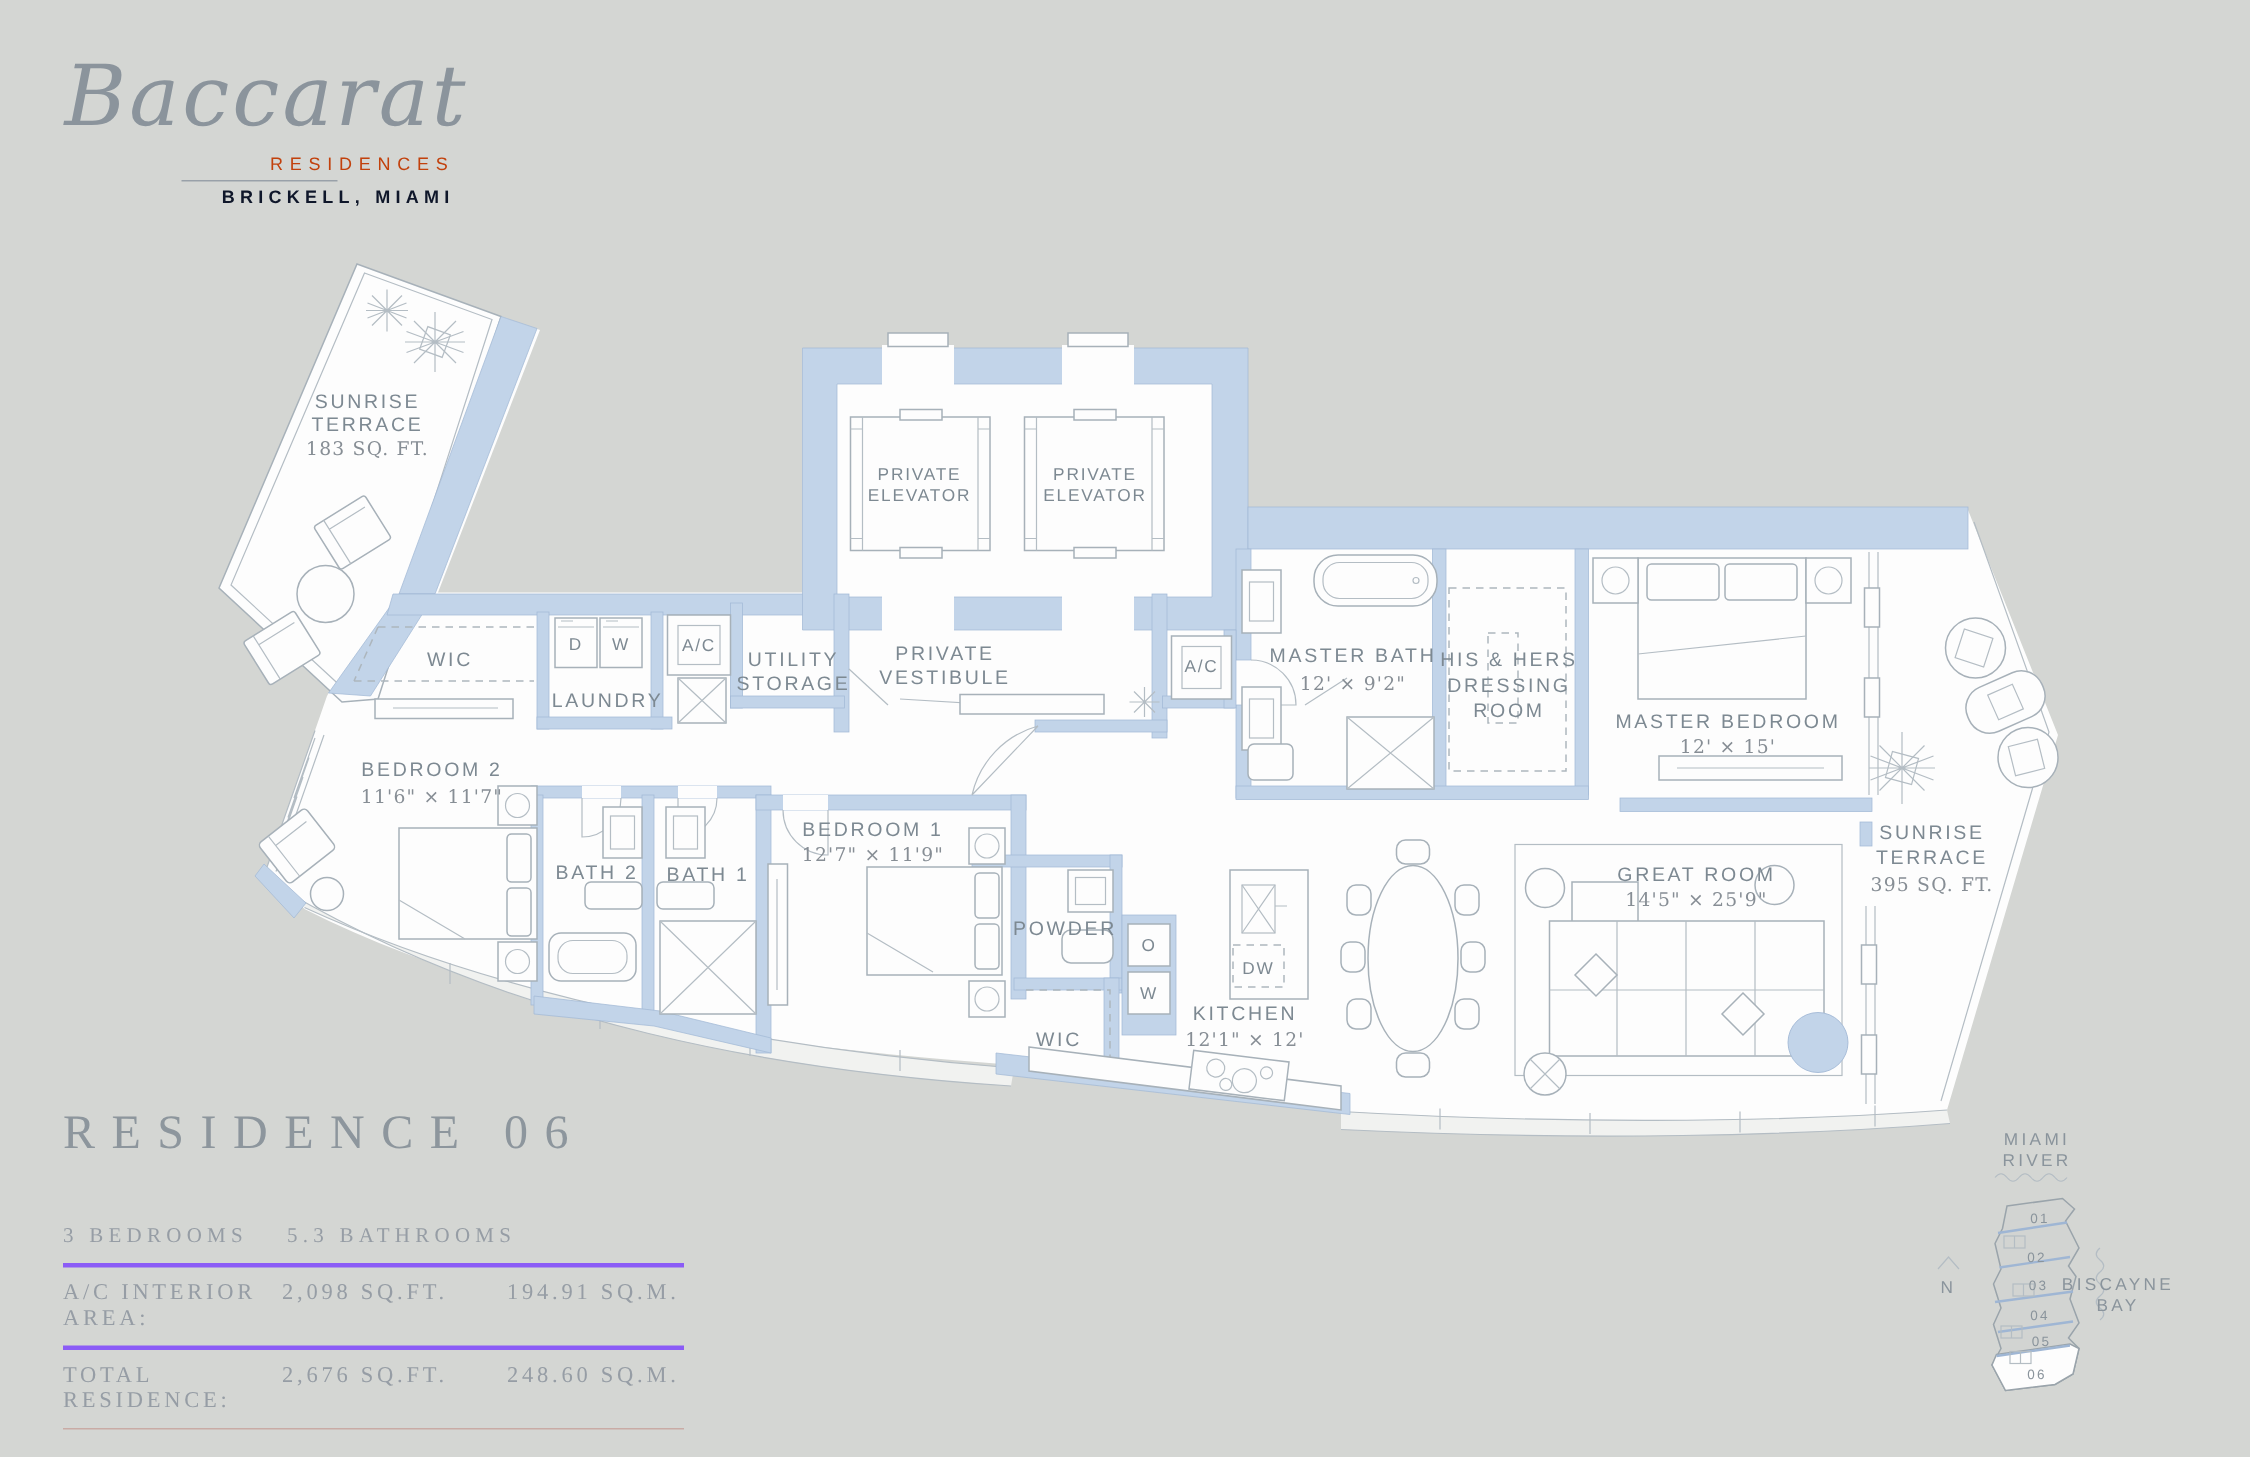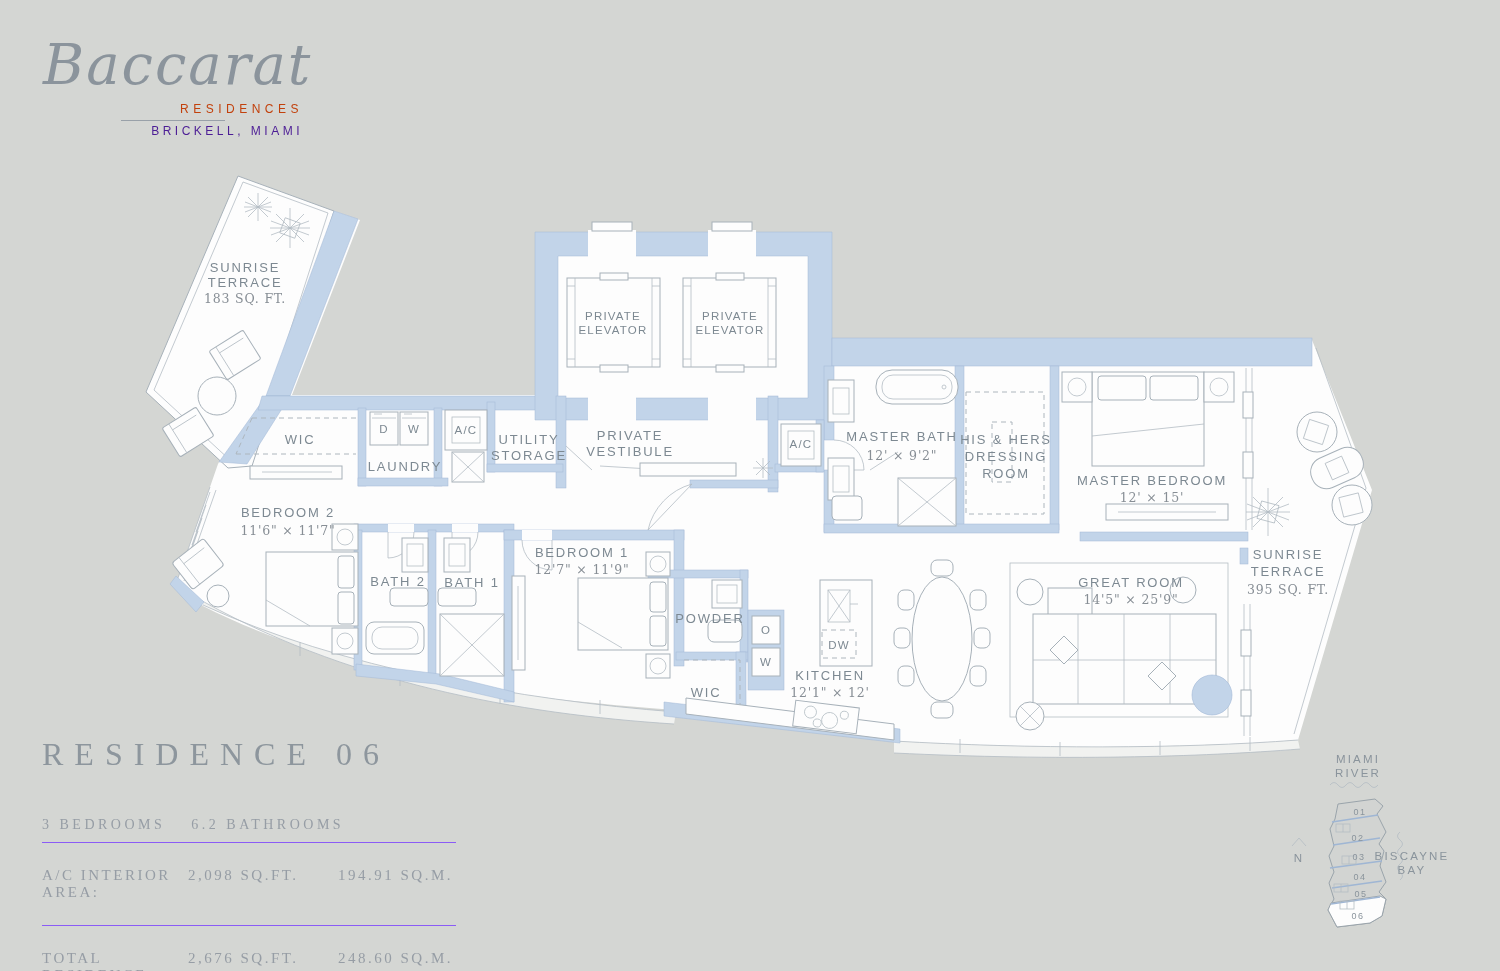--- a/index.html
+++ b/index.html
@@ -4,29 +4,29 @@
 <style>
   html,body{margin:0;padding:0;background:#d4d6d3;}
   .page{position:relative;width:1500px;height:971px;background:#d4d6d3;overflow:hidden;
         font-family:"Liberation Sans",sans-serif;}
   
   .logo{position:absolute;left:32px;top:30px;width:260px;text-align:right;color:#8e97a0;margin-left:11px;}
   .logo .script{font-family:"DejaVu Serif",serif;font-style:italic;font-size:56px;line-height:70px;
                 color:#8b949c;letter-spacing:2px;}
   .logo .sub1{font-size:12px;letter-spacing:4.5px;color:#c2410c;margin-top:2px;}
   .logo .rule{width:104px;height:0;border-bottom:1px solid #99a1a9;margin:4px auto 3px auto;}
-  .logo .sub2{font-size:12px;letter-spacing:3.5px;color:#4c1d95;}
+  .logo .sub2{font-size:12px;letter-spacing:3.5px;color:#0f172a;font-weight:bold;}
   
   .info{position:absolute;left:42px;top:736px;width:414px;color:#969da5;
         font-family:"Liberation Serif",serif;}
   .info .title{font-size:32px;letter-spacing:11px;color:#8d969d;font-weight:normal;}
   .info .bedbath{display:flex;gap:26px;font-size:14px;letter-spacing:3.5px;margin-top:44px;
         padding-bottom:9px;}
-  .info .row{display:flex;font-size:15px;letter-spacing:2.5px;border-top:1px solid #8b5cf6;
-        padding:24px 0;}
+  .info .row{display:flex;font-size:15px;letter-spacing:2.5px;border-top:3px solid #8b5cf6;
+        padding:9px 0;}
   .info .row:last-child{border-bottom:1px solid #c9aba5;}
   .info .lbl{flex:1;text-align:left;}
   .info .sqft{width:150px;text-align:left;}
   .info .sqm{width:118px;}
   
   .plan{position:absolute;left:0;top:0;}
   .wall{fill:#c2d4e9;stroke:#a3b9d6;stroke-width:.5;}
   .white{fill:#fdfdfd;stroke:none;}
   .flr{fill:#fdfdfd;stroke:#a7b1b9;stroke-width:1;}
   .ln2{fill:none;stroke:#b4bdc4;stroke-width:.8;}
@@ -429,21 +429,21 @@
       <path class="ln2" d="M1400,832 q-5,4 0,8 t0,8 t0,8 t0,8 t0,8 t0,8"></path>
       <text class="kp" x="1412" y="860" text-anchor="start">BISCAYNE</text>
       <text class="kp" x="1412" y="874" text-anchor="start">BAY</text>
     </g>
   </svg>
 
   <div class="info">
     <div class="title">RESIDENCE 06</div>
     <div class="bedbath">
       <span>3 BEDROOMS</span>
-      <span>6.2 BATHROOMS</span>
+      <span>5.3 BATHROOMS</span>
     </div>
     <div class="row">
       <span class="lbl">A/C INTERIOR AREA:</span>
       <span class="sqft">2,098 SQ.FT.</span>
       <span class="sqm">194.91 SQ.M.</span>
     </div>
     <div class="row">
       <span class="lbl">TOTAL RESIDENCE:</span>
       <span class="sqft">2,676 SQ.FT.</span>
       <span class="sqm">248.60 SQ.M.</span>

